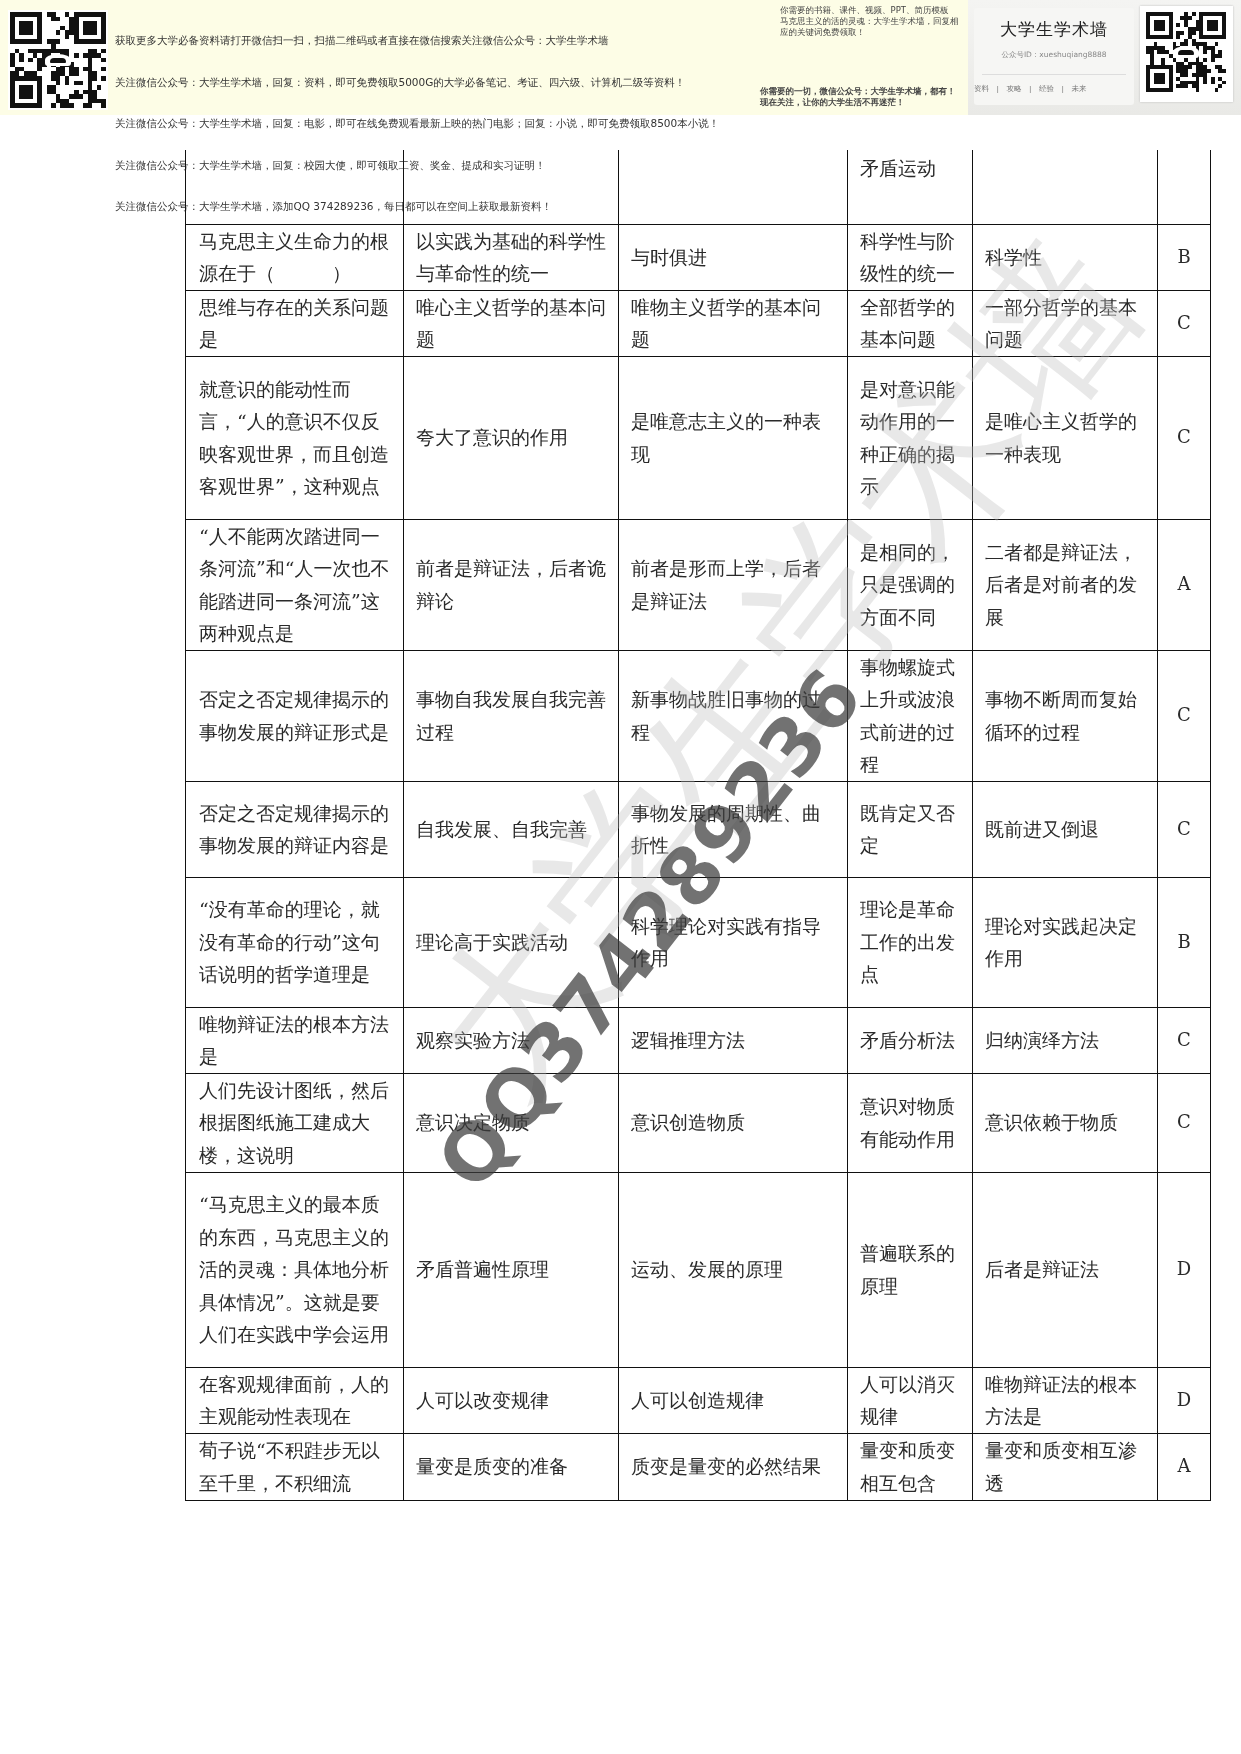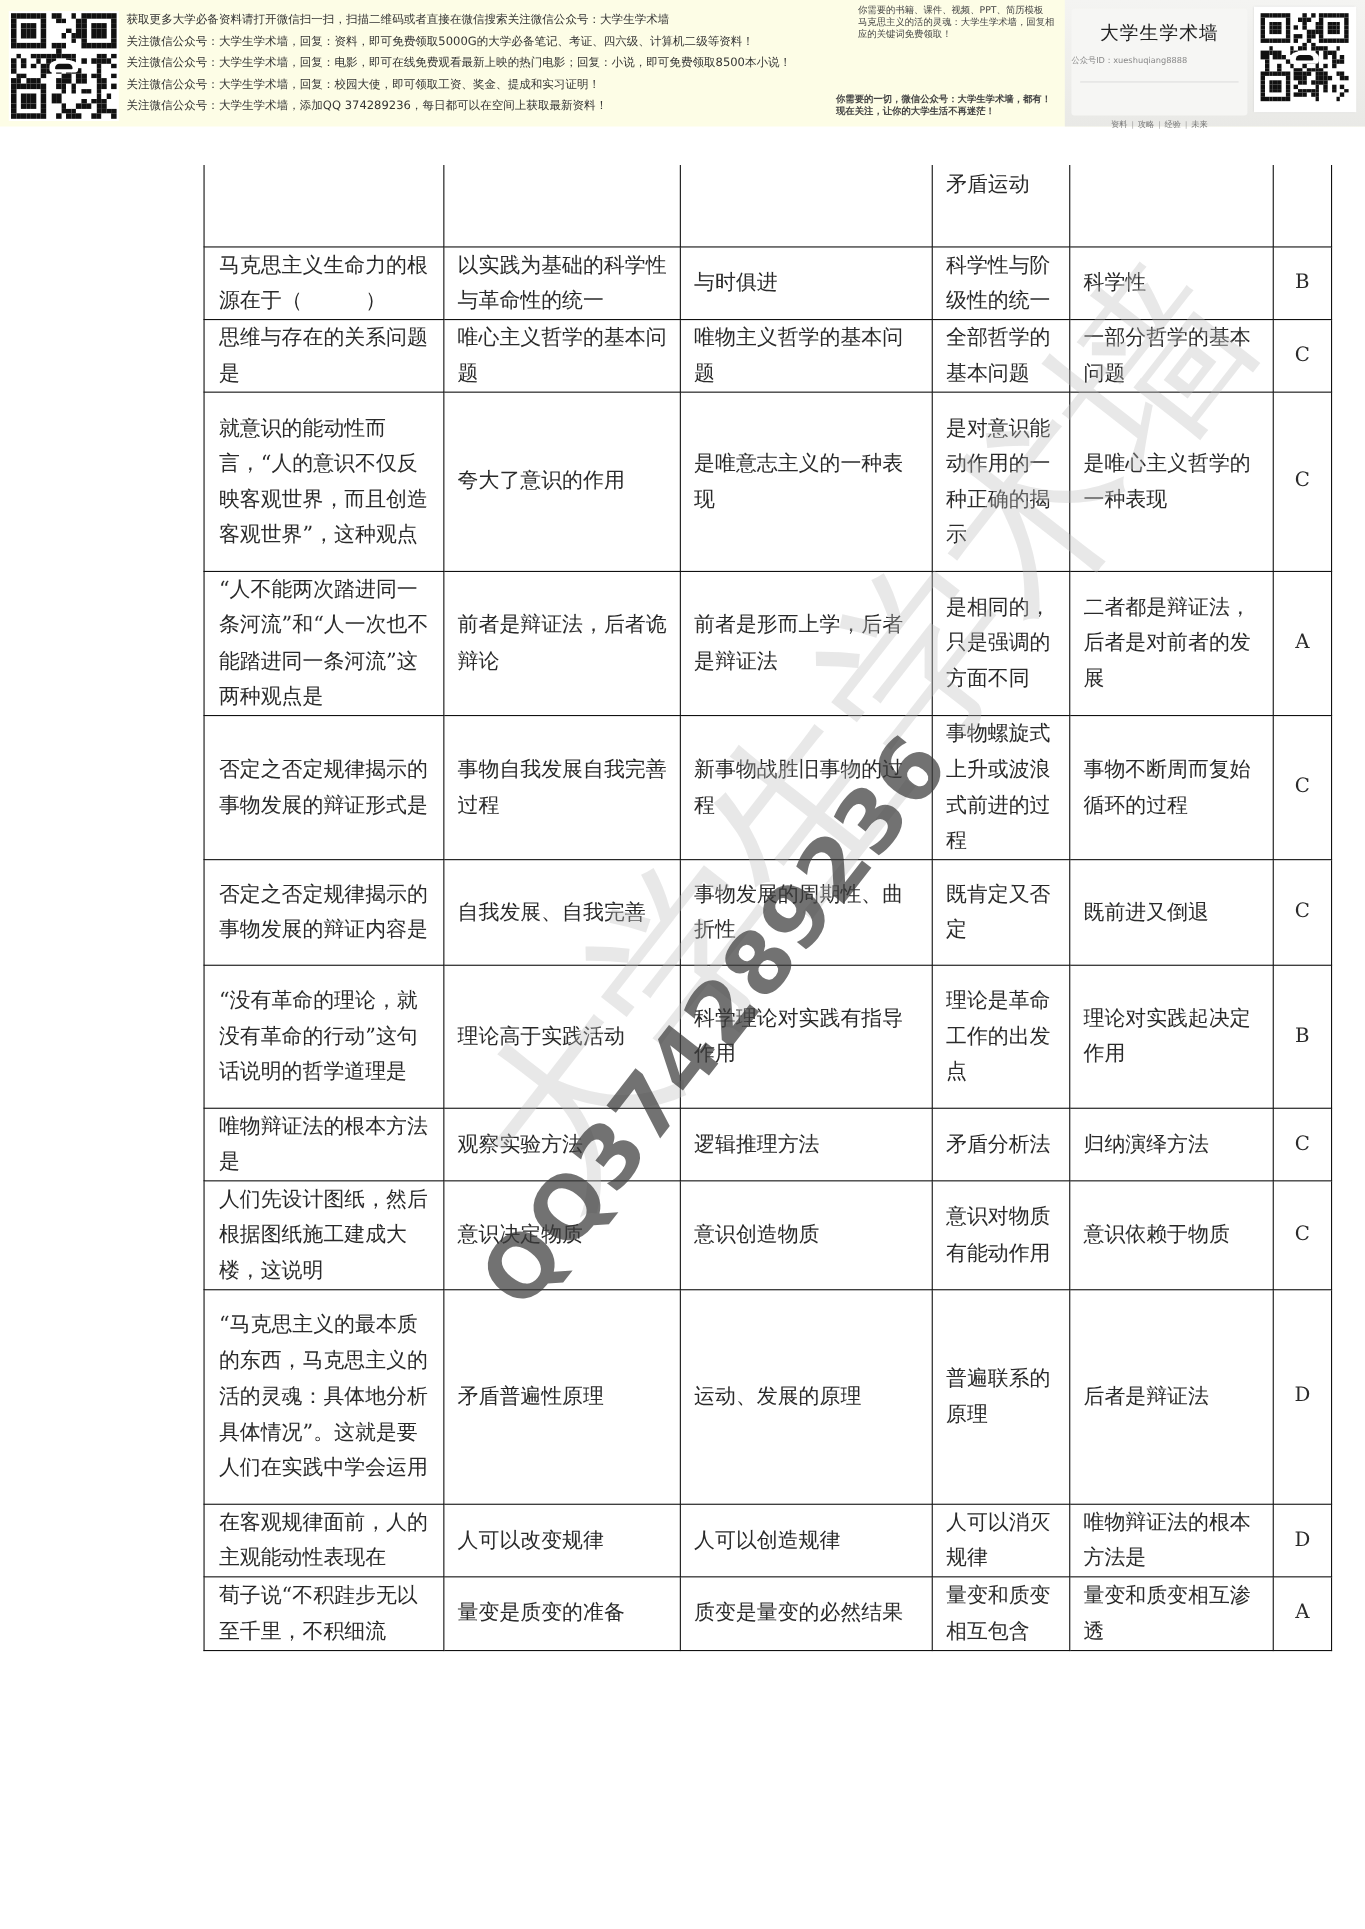--- a/index.html
+++ b/index.html
@@ -25,47 +25,47 @@
     position:absolute; width:26px; height:12px; background:#fff; border-radius:50% 50% 3px 3px;
     left:50%; top:50%; transform:translate(-50%,-50%);
     display:flex; align-items:center; justify-content:center;
   }
   .qr-cap:after { content:""; width:16px; height:5px; background:#111; border-radius:8px 8px 2px 2px; }
   .promo-lines {
     position:absolute; left:115px; top:9px; width:665px;
     font-family:"DejaVu Sans","Liberation Sans",sans-serif; font-size:10.5px; line-height:19.5px;
     color:#333; white-space:nowrap;
   }
-  .promo-lines div { height:19.5px; }
+  .promo-lines div { height:19.5px;margin-top:22px; }
   .small-note {
     position:absolute; font-family:"DejaVu Sans","Liberation Sans",sans-serif;
     font-size:8.5px; line-height:11px; color:#444; white-space:nowrap;
   }
   .note-top { left:780px; top:5px; }
   .note-bottom { left:760px; top:86px;font-weight:bold; }
   .brand-panel {
     position:absolute; left:968px; top:0; width:273px; height:115px;
     background:linear-gradient(#f4f4f2,#e9e9e6);
   }
   .brand-card {
     position:absolute; left:6px; top:8px; width:160px; height:97px;
     background:#f6f6f4; border-radius:3px;
   }
   .brand-title {
     position:absolute; left:0; width:160px; top:10px; text-align:center;
     font-family:"DejaVu Sans","Liberation Sans",sans-serif; font-size:17px; color:#222; letter-spacing:1px;
   }
   .brand-id {
-    position:absolute; left:0; width:160px; top:42px; 
+    position:absolute; left:0; width:160px; top:42px; text-align:center;
     font-family:"DejaVu Sans","Liberation Sans",sans-serif; font-size:7.5px; color:#888;
   }
   .brand-divider { position:absolute; left:8px; width:144px; top:66px; border-top:1px solid #ddd; }
   .brand-tags {
-    position:absolute; left:0; width:160px; top:76px; text-align:center;
-    font-family:Liberation Serif, serif; font-size:7.5px; color:#777; word-spacing:2px;margin-top:24px;
+    position:absolute; left:0; width:160px; top:76px; text-align:left;
+    font-family:Liberation Mono, monospace; font-size:7.5px; color:#777; word-spacing:2px;
   }
   .qr-right-frame {
     position:absolute; left:172px; top:6px; width:93px; height:96px; background:#fff;
     box-shadow:0 0 2px #bbb;
   }
   .qr-right { left:6px; top:6px; width:80px; height:80px; }
 
   
   .tbl {
     position:absolute; left:185px; top:150px;

